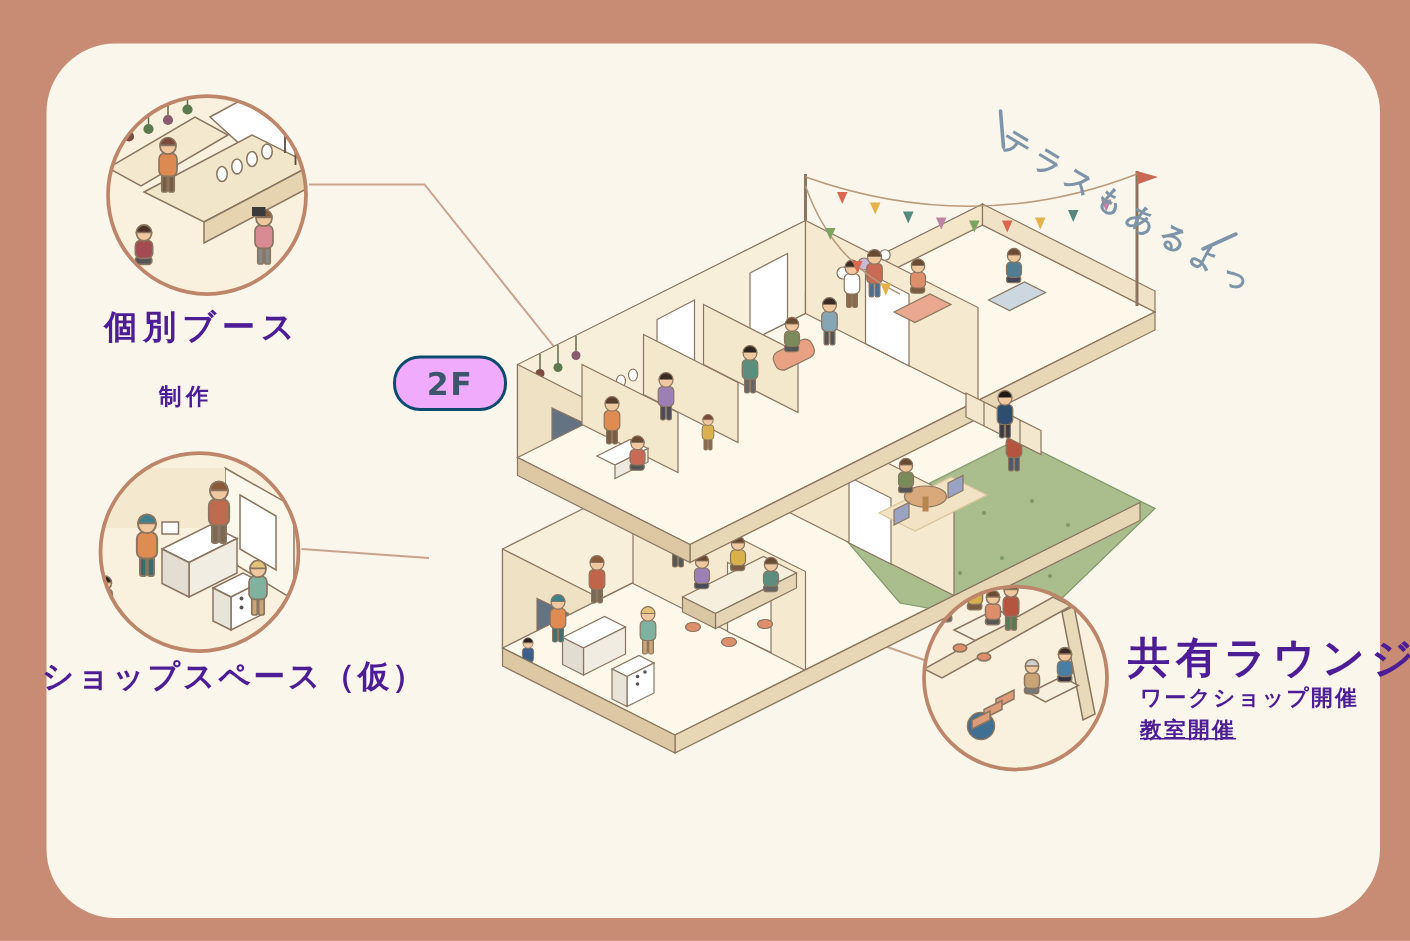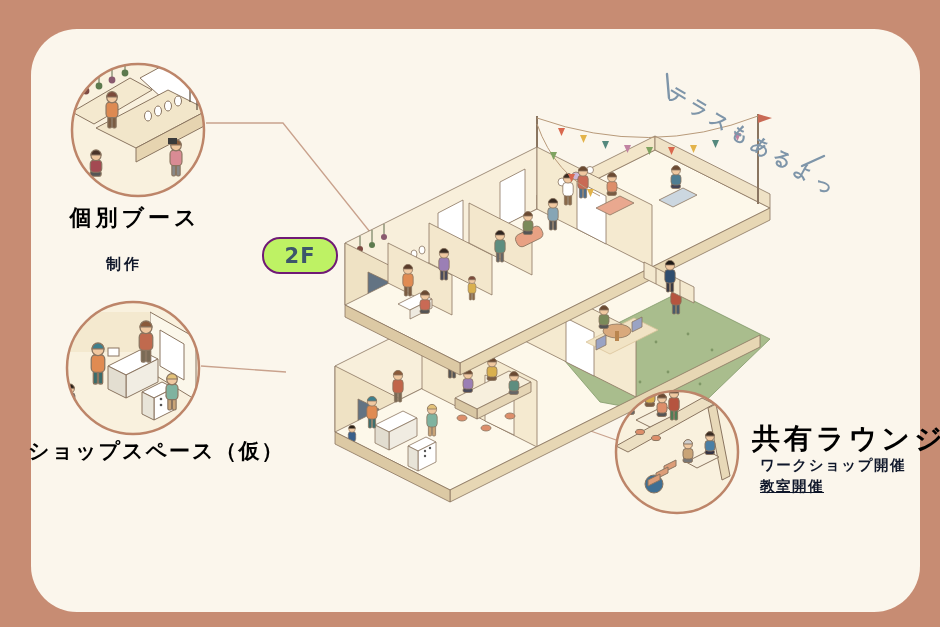--- a/index.html
+++ b/index.html
@@ -3,31 +3,31 @@
 <meta charset="utf-8">
 <style>
   html,body{margin:0;padding:0;background:#c78c73;}
   .stage{position:relative;width:940px;height:627px;overflow:hidden;
          font-family:"DejaVu Sans","Liberation Sans",sans-serif;}
   .frame{position:absolute;inset:0;background:#c78c73;}
   .panel{position:absolute;left:31px;top:29px;right:20px;bottom:15px;
          background:#fbf6ec;border-radius:46px;}
   svg.scene{position:absolute;left:0;top:0;width:940px;height:627px;}
   .lbl{position:absolute;white-space:nowrap;}
-  .accent{color:#000000;font-weight:bold;}
-  .dark{color:#0f172a;font-weight:bold;}
+  .accent{color:#4c1d95;font-weight:bold;}
+  .dark{color:#4c1d95;font-weight:bold;}
   .booth-title{left:40px;top:203px;width:190px;text-align:center;font-size:22px;letter-spacing:4px;}
   .booth-sub{left:40px;top:230px;width:190px;text-align:center;font-size:15px;letter-spacing:2px;}
   .booth-desc{left:30px;top:255px;width:188px;text-align:center;font-size:15px;letter-spacing:3px;}
   .shop-title{left:28px;top:437px;width:250px;text-align:center;font-size:21px;letter-spacing:2px;font-family:Liberation Mono, monospace;}
   .shop-desc{left:28px;top:469px;width:250px;text-align:center;font-size:14.5px;letter-spacing:2px;}
   .lounge-title{left:752px;top:420px;font-size:28px;letter-spacing:4px;}
   .lounge-d1{left:760px;top:456px;font-size:14.5px;letter-spacing:1.5px;}
   .lounge-d2{left:760px;top:477px;font-size:14.5px;letter-spacing:1.5px;text-decoration:underline;}
-  .pill{position:absolute;background:#bef264;border:2px solid #701a75;border-radius:18px;
+  .pill{position:absolute;background:#f0abfc;border:2px solid #0c4a6e;border-radius:18px;
         color:#3d566b;font-weight:bold;font-size:21px;display:flex;align-items:center;
         justify-content:center;letter-spacing:1px;}
   .pill-2f{left:262px;top:237px;width:72px;height:33px;}
   .pill-1f{left:288px;top:357px;width:70px;height:33px;}
   .note{left:676px;top:80px;color:#7e95a9;font-weight:bold;font-size:19px;letter-spacing:5px;
         transform:rotate(31deg);transform-origin:left top;}
 </style>
 </head>
 <body>
 

